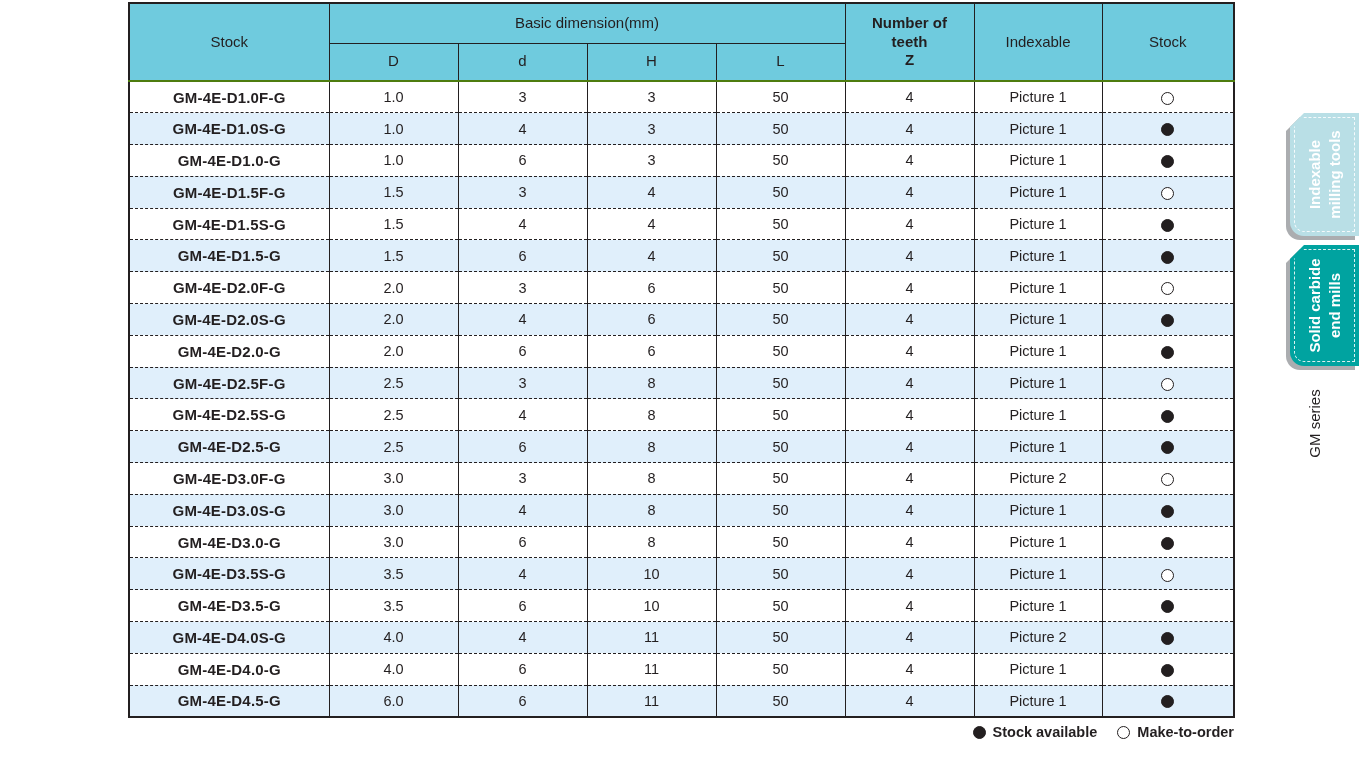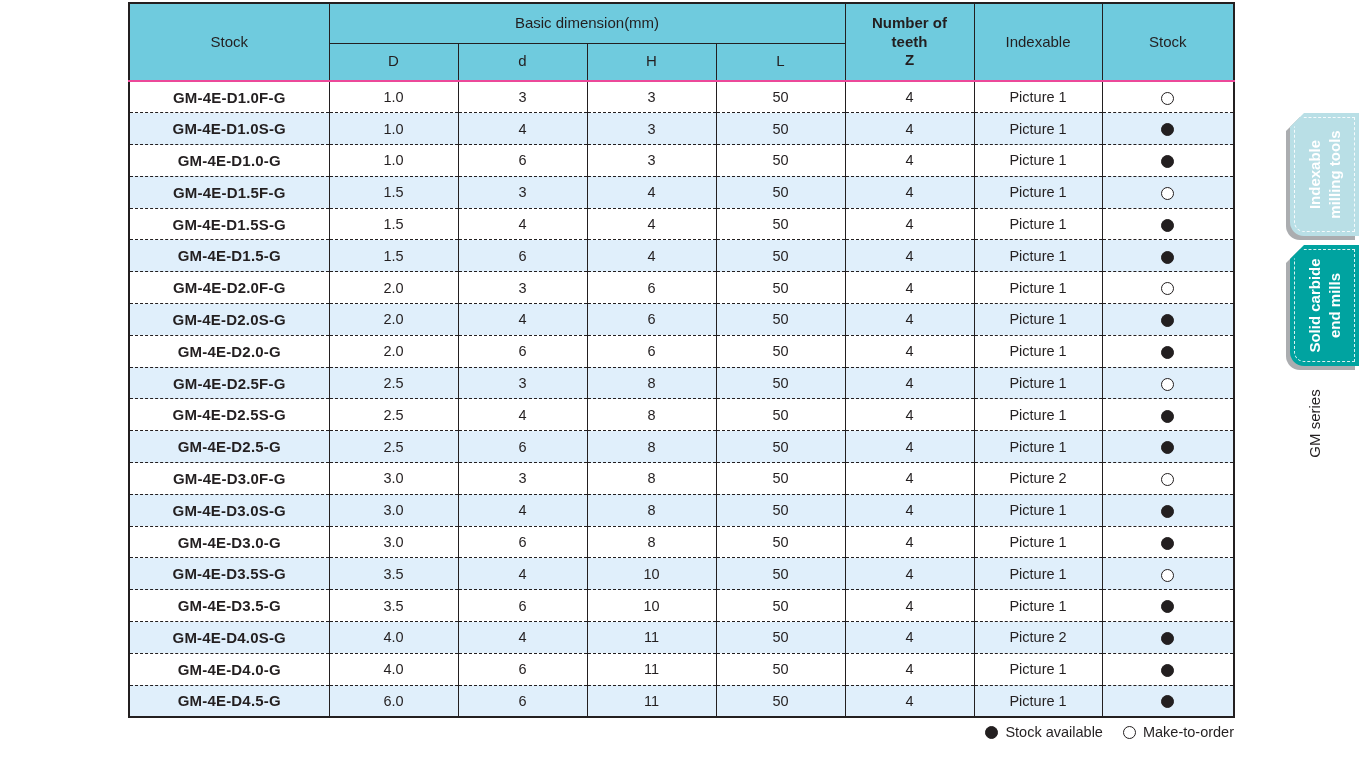--- a/index.html
+++ b/index.html
@@ -36,21 +36,21 @@
   .spec-table tbody td {
     height: 31.8px;
     font-size: 14.5px;
     text-align: center;
     vertical-align: middle;
     border-left: 1px solid #231f20;
     border-right: 1px solid #231f20;
     border-top: 1px dashed #231f20;
     padding: 0;
   }
-  .spec-table tbody tr:first-child td { border-top: 2px solid #ec4899; text-align: center; }
+  .spec-table tbody tr:first-child td { border-top: 2px solid #4d7c0f; text-align: center; }
   .spec-table tbody tr:nth-child(even) { background: #e0effb; }
   .spec-table tbody td.type-col { font-weight: bold; font-size: 15px; letter-spacing: 0.2px; }
   .dot {
     display: inline-block;
     width: 13px; height: 13px;
     border-radius: 50%;
     border: 1.5px solid #231f20;
     vertical-align: middle;
   }
   .dot.filled { background: #231f20; }
@@ -58,20 +58,21 @@
 
   
   .legend {
     position: absolute;
     top: 724px;
     right: 125px;
     display: flex;
     align-items: center;
     gap: 20px;
     font-size: 14.5px;
+    font-weight: bold;
   }
   .legend-item { display: flex; align-items: center; gap: 7px; }
 
   
   .side-tab { position: absolute; left: 1290px; width: 69px; }
   .side-tab .shadow {
     position: absolute; inset: 0;
     transform: translate(-4px, 4px);
     background: #abadb0;
     border-radius: 0 0 0 14px;

